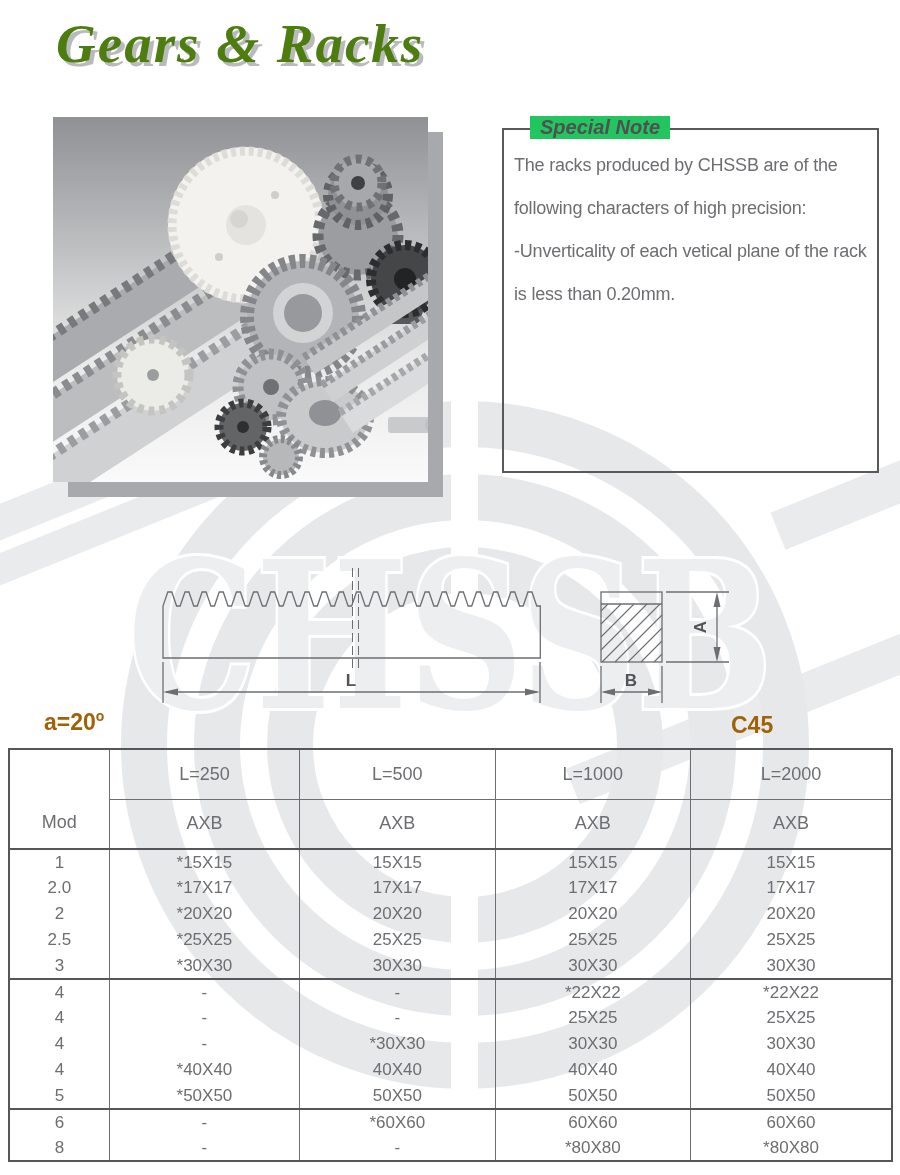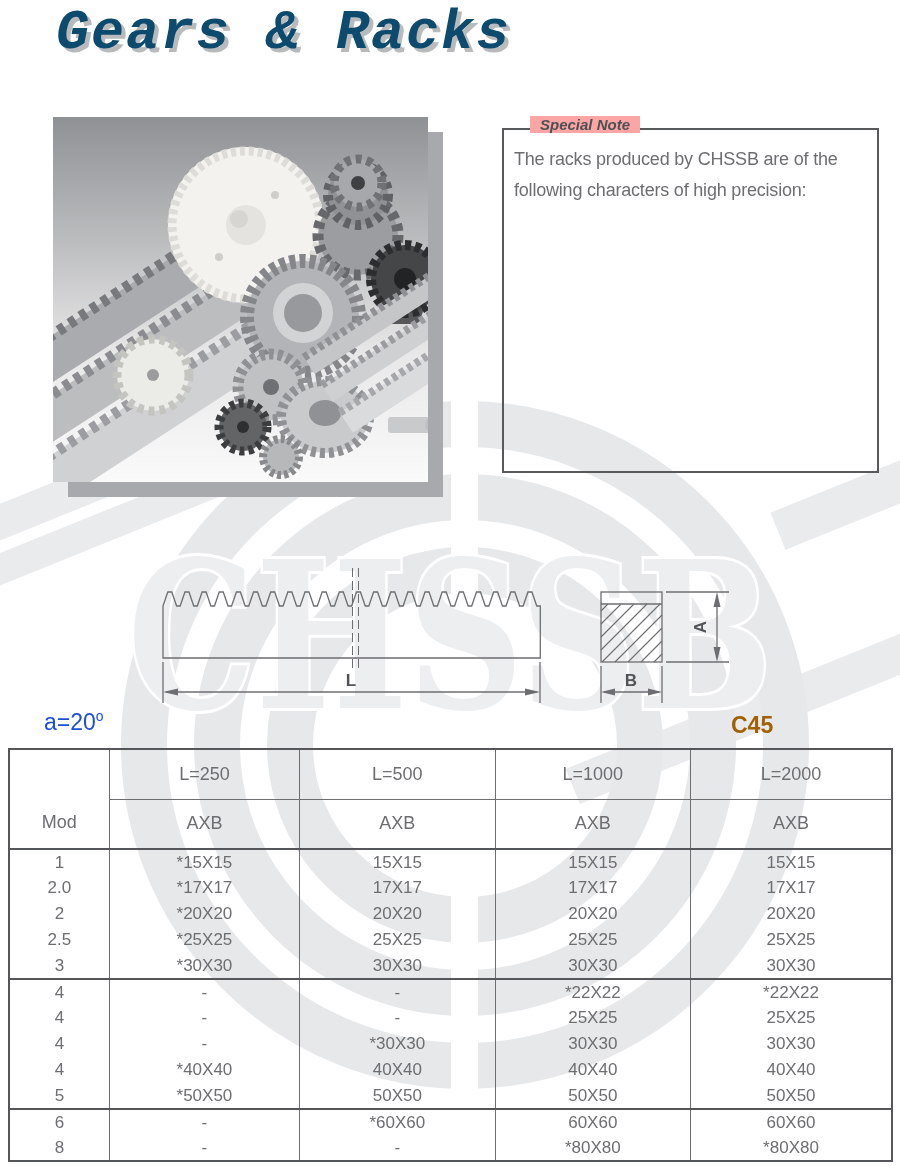--- a/index.html
+++ b/index.html
@@ -2,43 +2,43 @@
 <html><head>
 <meta charset="utf-8">
 <style>
   *{margin:0;padding:0;box-sizing:border-box;}
   html,body{width:900px;height:1175px;}
   body{position:relative;overflow:hidden;background:#ffffff;font-family:"Liberation Sans",sans-serif;color:#6d6e71;}
 
   .watermark{position:absolute;left:0;top:0;z-index:0;}
 
   .page-title{
-    position:absolute;left:56px;top:2px;z-index:1;
+    position:absolute;left:56px;top:12px;z-index:1;
     font-size:55px;font-weight:bold;font-style:italic;letter-spacing:2px;
-    color:#0c4a6e;text-shadow:4px 4px 0 #b9babc;
-    font-family:Liberation Mono, monospace;
+    color:#4d7c0f;text-shadow:4px 4px 0 #b9babc;
+    font-family:Liberation Serif, serif;
   }
 
   .photo-shadow{position:absolute;left:68px;top:132px;width:375px;height:365px;background:#a7a9ac;z-index:1;}
   .photo{position:absolute;left:53px;top:117px;z-index:2;}
 
   .note-box{
     position:absolute;left:502px;top:128px;width:377px;height:345px;
     border:2px solid #58595b;z-index:1;
   }
   .note-legend{
-    position:absolute;top:-14px;left:26px;background:#fca5a5;padding:0 10px;
-    font-size:15px;font-weight:bold;font-style:italic;color:#4f5054;
-  }
-  .note-body{padding:14px 6px 0 10px;font-size:18px;line-height:31px;letter-spacing:-0.2px;color:#6d6e71;}
+    position:absolute;top:-14px;left:26px;background:#22c55e;padding:0 10px;
+    font-size:20px;font-weight:bold;font-style:italic;color:#4f5054;
+  }
+  .note-body{padding:14px 6px 0 10px;font-size:18px;line-height:43px;letter-spacing:-0.2px;color:#6d6e71;}
 
   .drawing{position:absolute;left:0;top:540px;z-index:1;}
   .dim-label{font-weight:bold;font-size:17px;fill:#525357;font-family:"Liberation Sans",sans-serif;}
 
-  .angle-label{position:absolute;left:44px;top:708px;z-index:1;font-size:23px;font-weight:normal;color:#1d4ed8;}
+  .angle-label{position:absolute;left:44px;top:708px;z-index:1;font-size:23px;font-weight:bold;color:#a16207;}
   .angle-label sup{font-size:14px;}
   .material-label{position:absolute;left:731px;top:712px;z-index:1;font-size:23px;font-weight:bold;color:#a16207;}
 
   .rack-table{
     position:absolute;left:8px;top:748px;width:885px;z-index:1;
     border-collapse:collapse;table-layout:fixed;
     font-size:17px;color:#6d6e71;
   }
   .rack-table{border:2px solid #55565a;}
   .rack-table th,.rack-table td{
@@ -158,20 +158,21 @@
   <g>
     <rect x="335" y="300" width="44" height="16" rx="3" fill="#c9cacc"></rect>
     <circle cx="380" cy="308" r="8" fill="#bfc0c2"></circle>
   </g>
 </svg>
 
 <div class="note-box">
   <span class="note-legend">Special Note</span>
   <div class="note-body">
     <div>The racks produced by CHSSB are of the following characters of high precision:</div>
+    <div>-Unverticality of each vetical plane of the rack is less than 0.20mm.</div>
   </div>
 </div>
 
 <svg class="drawing" width="900" height="200" viewBox="0 0 900 200">
   <g stroke="#6d6e71" stroke-width="1.3" fill="none">
 
     <path d="M163 118 L163 66 l4.8 -14 l4 0 l4.8 14 l3.55 0 l4.8 -14 l4 0 l4.8 14 l3.55 0 l4.8 -14 l4 0 l4.8 14 l3.55 0 l4.8 -14 l4 0 l4.8 14 l3.55 0 l4.8 -14 l4 0 l4.8 14 l3.55 0 l4.8 -14 l4 0 l4.8 14 l3.55 0 l4.8 -14 l4 0 l4.8 14 l3.55 0 l4.8 -14 l4 0 l4.8 14 l3.55 0 l4.8 -14 l4 0 l4.8 14 l3.55 0 l4.8 -14 l4 0 l4.8 14 l3.55 0 l4.8 -14 l4 0 l4.8 14 l3.55 0 l4.8 -14 l4 0 l4.8 14 l3.55 0 l4.8 -14 l4 0 l4.8 14 l3.55 0 l4.8 -14 l4 0 l4.8 14 l3.55 0 l4.8 -14 l4 0 l4.8 14 l3.55 0 l4.8 -14 l4 0 l4.8 14 l3.55 0 l4.8 -14 l4 0 l4.8 14 l3.55 0 l4.8 -14 l4 0 l4.8 14 l3.55 0 l4.8 -14 l4 0 l4.8 14 l3.55 0 l4.8 -14 l4 0 l4.8 14 l3.55 0 l4.8 -14 l4 0 l4.8 14 l3.55 0 l4.8 -14 l4 0 l4.8 14 l3.55 0 L540.3 118 Z"></path>
 
     <g stroke-width="1" stroke-dasharray="9 4">
       <line x1="352.5" y1="28" x2="352.5" y2="132"></line>

